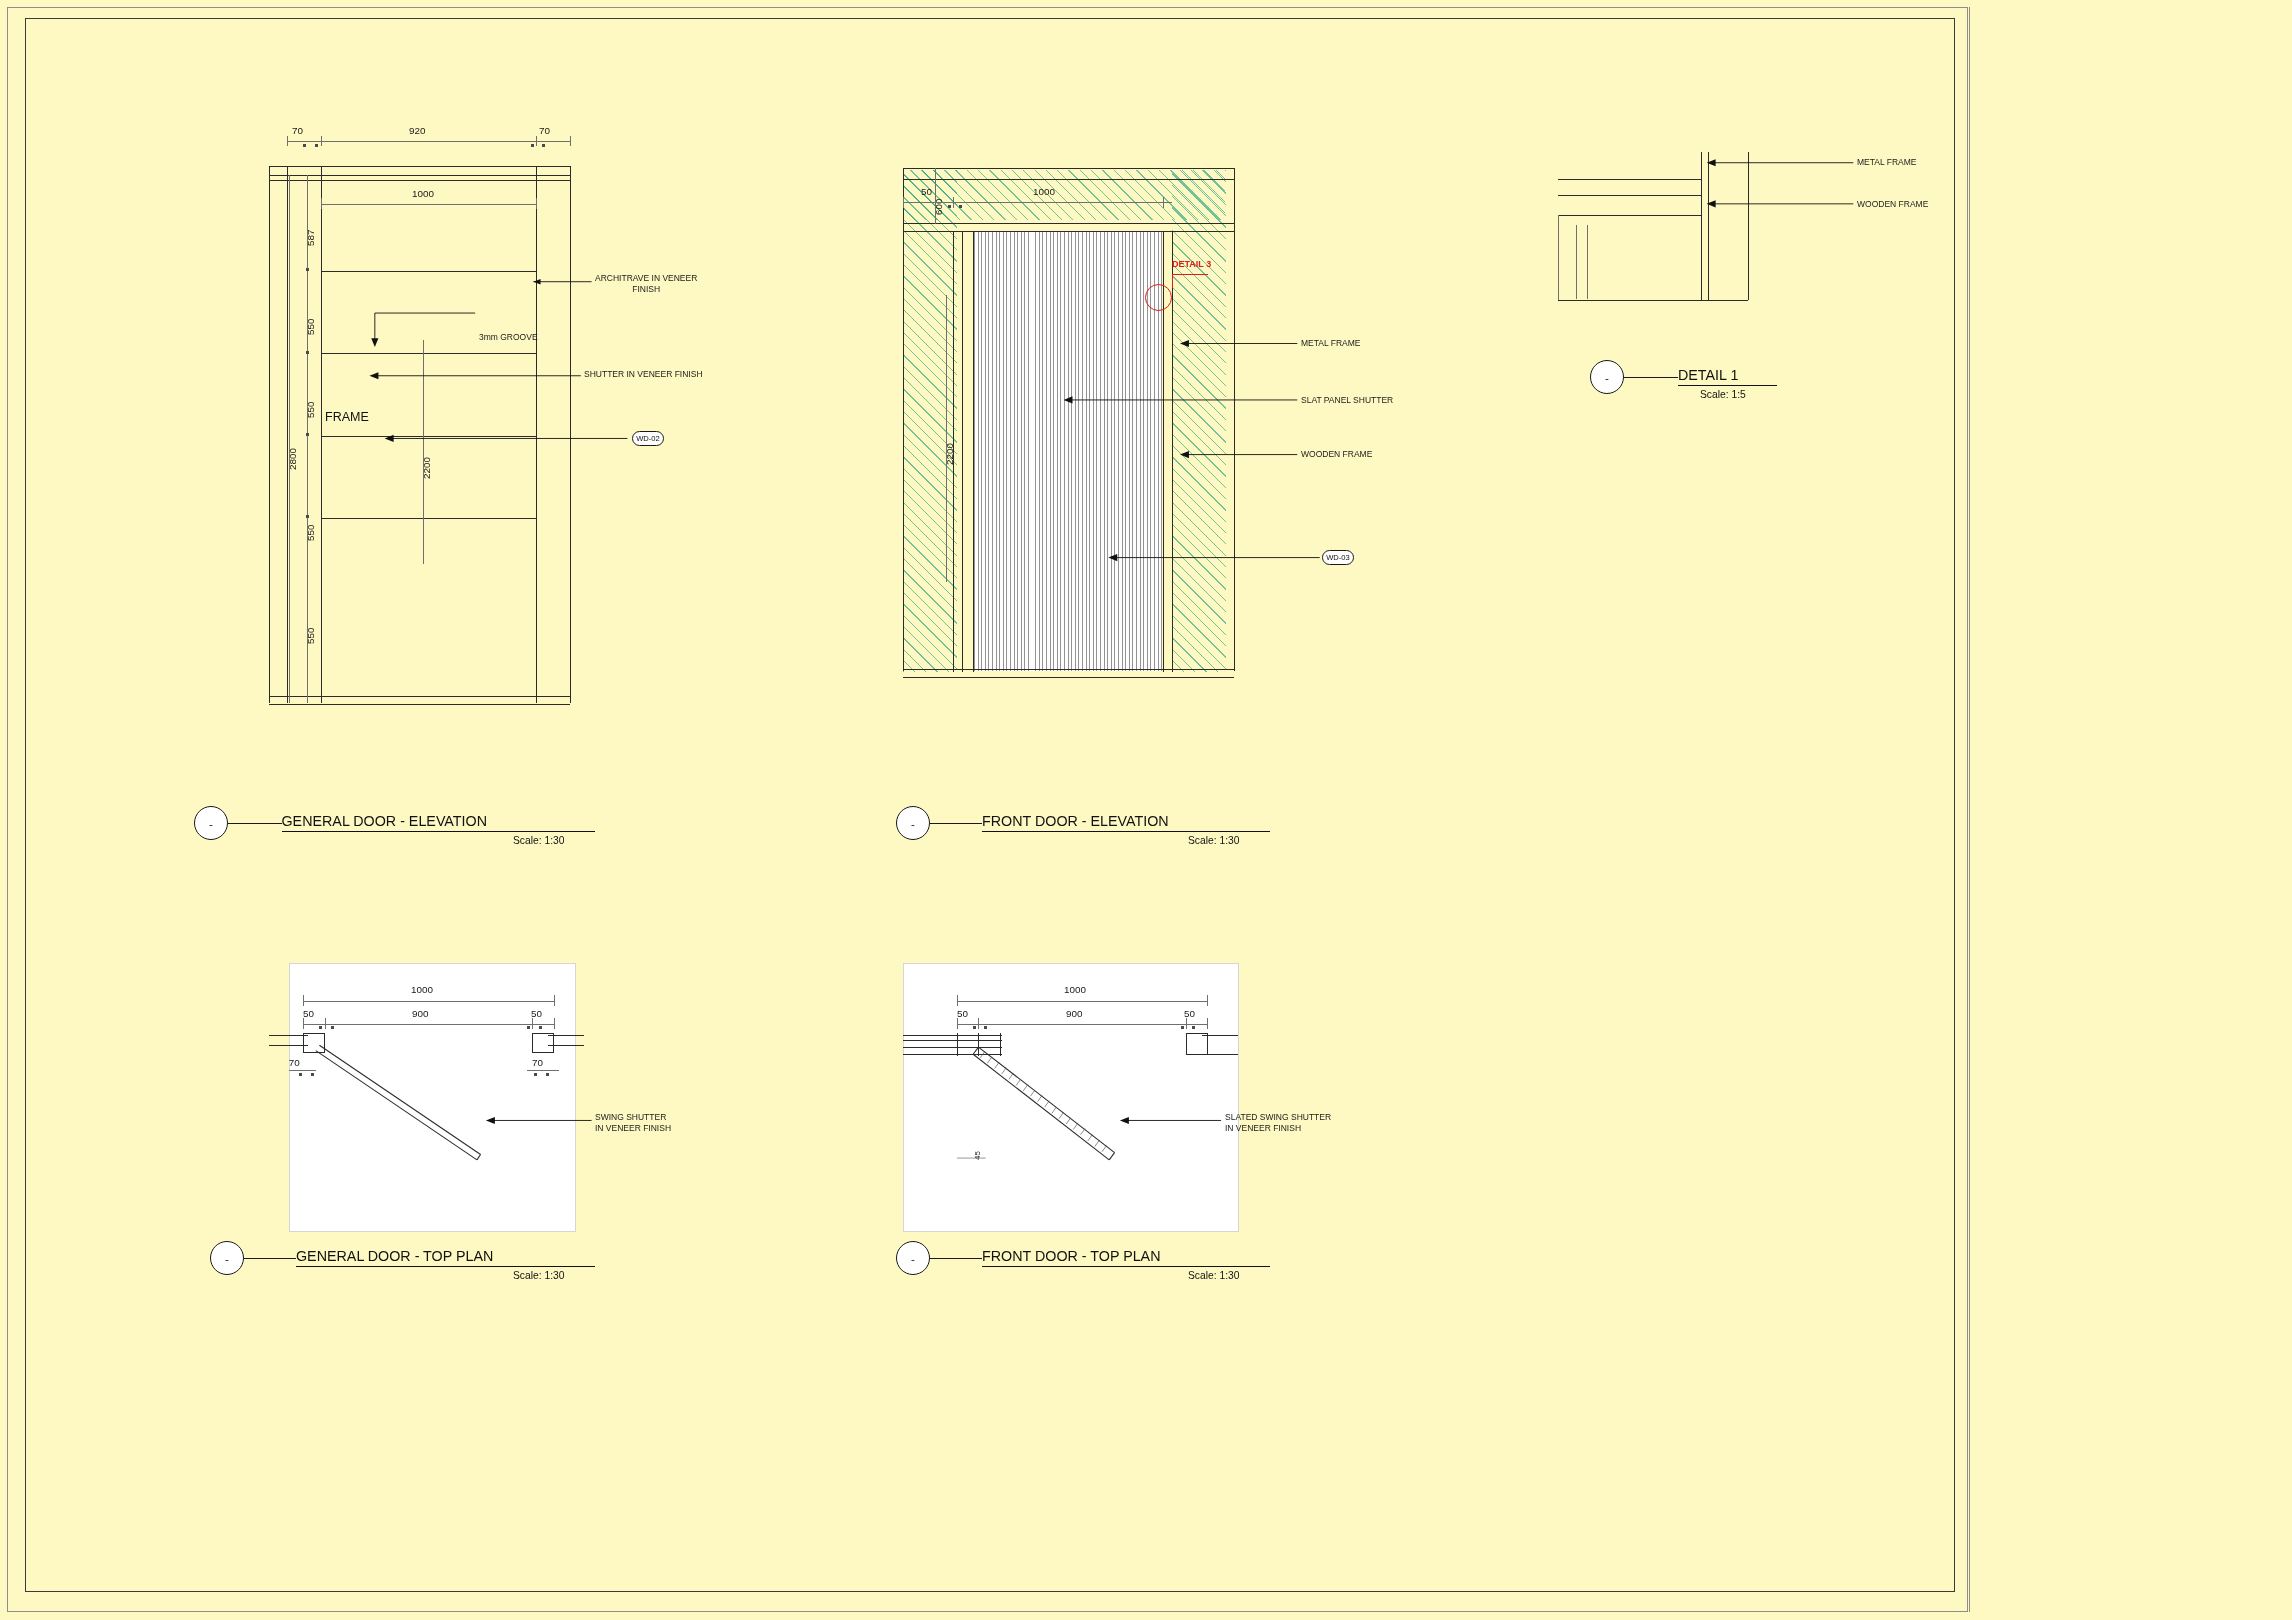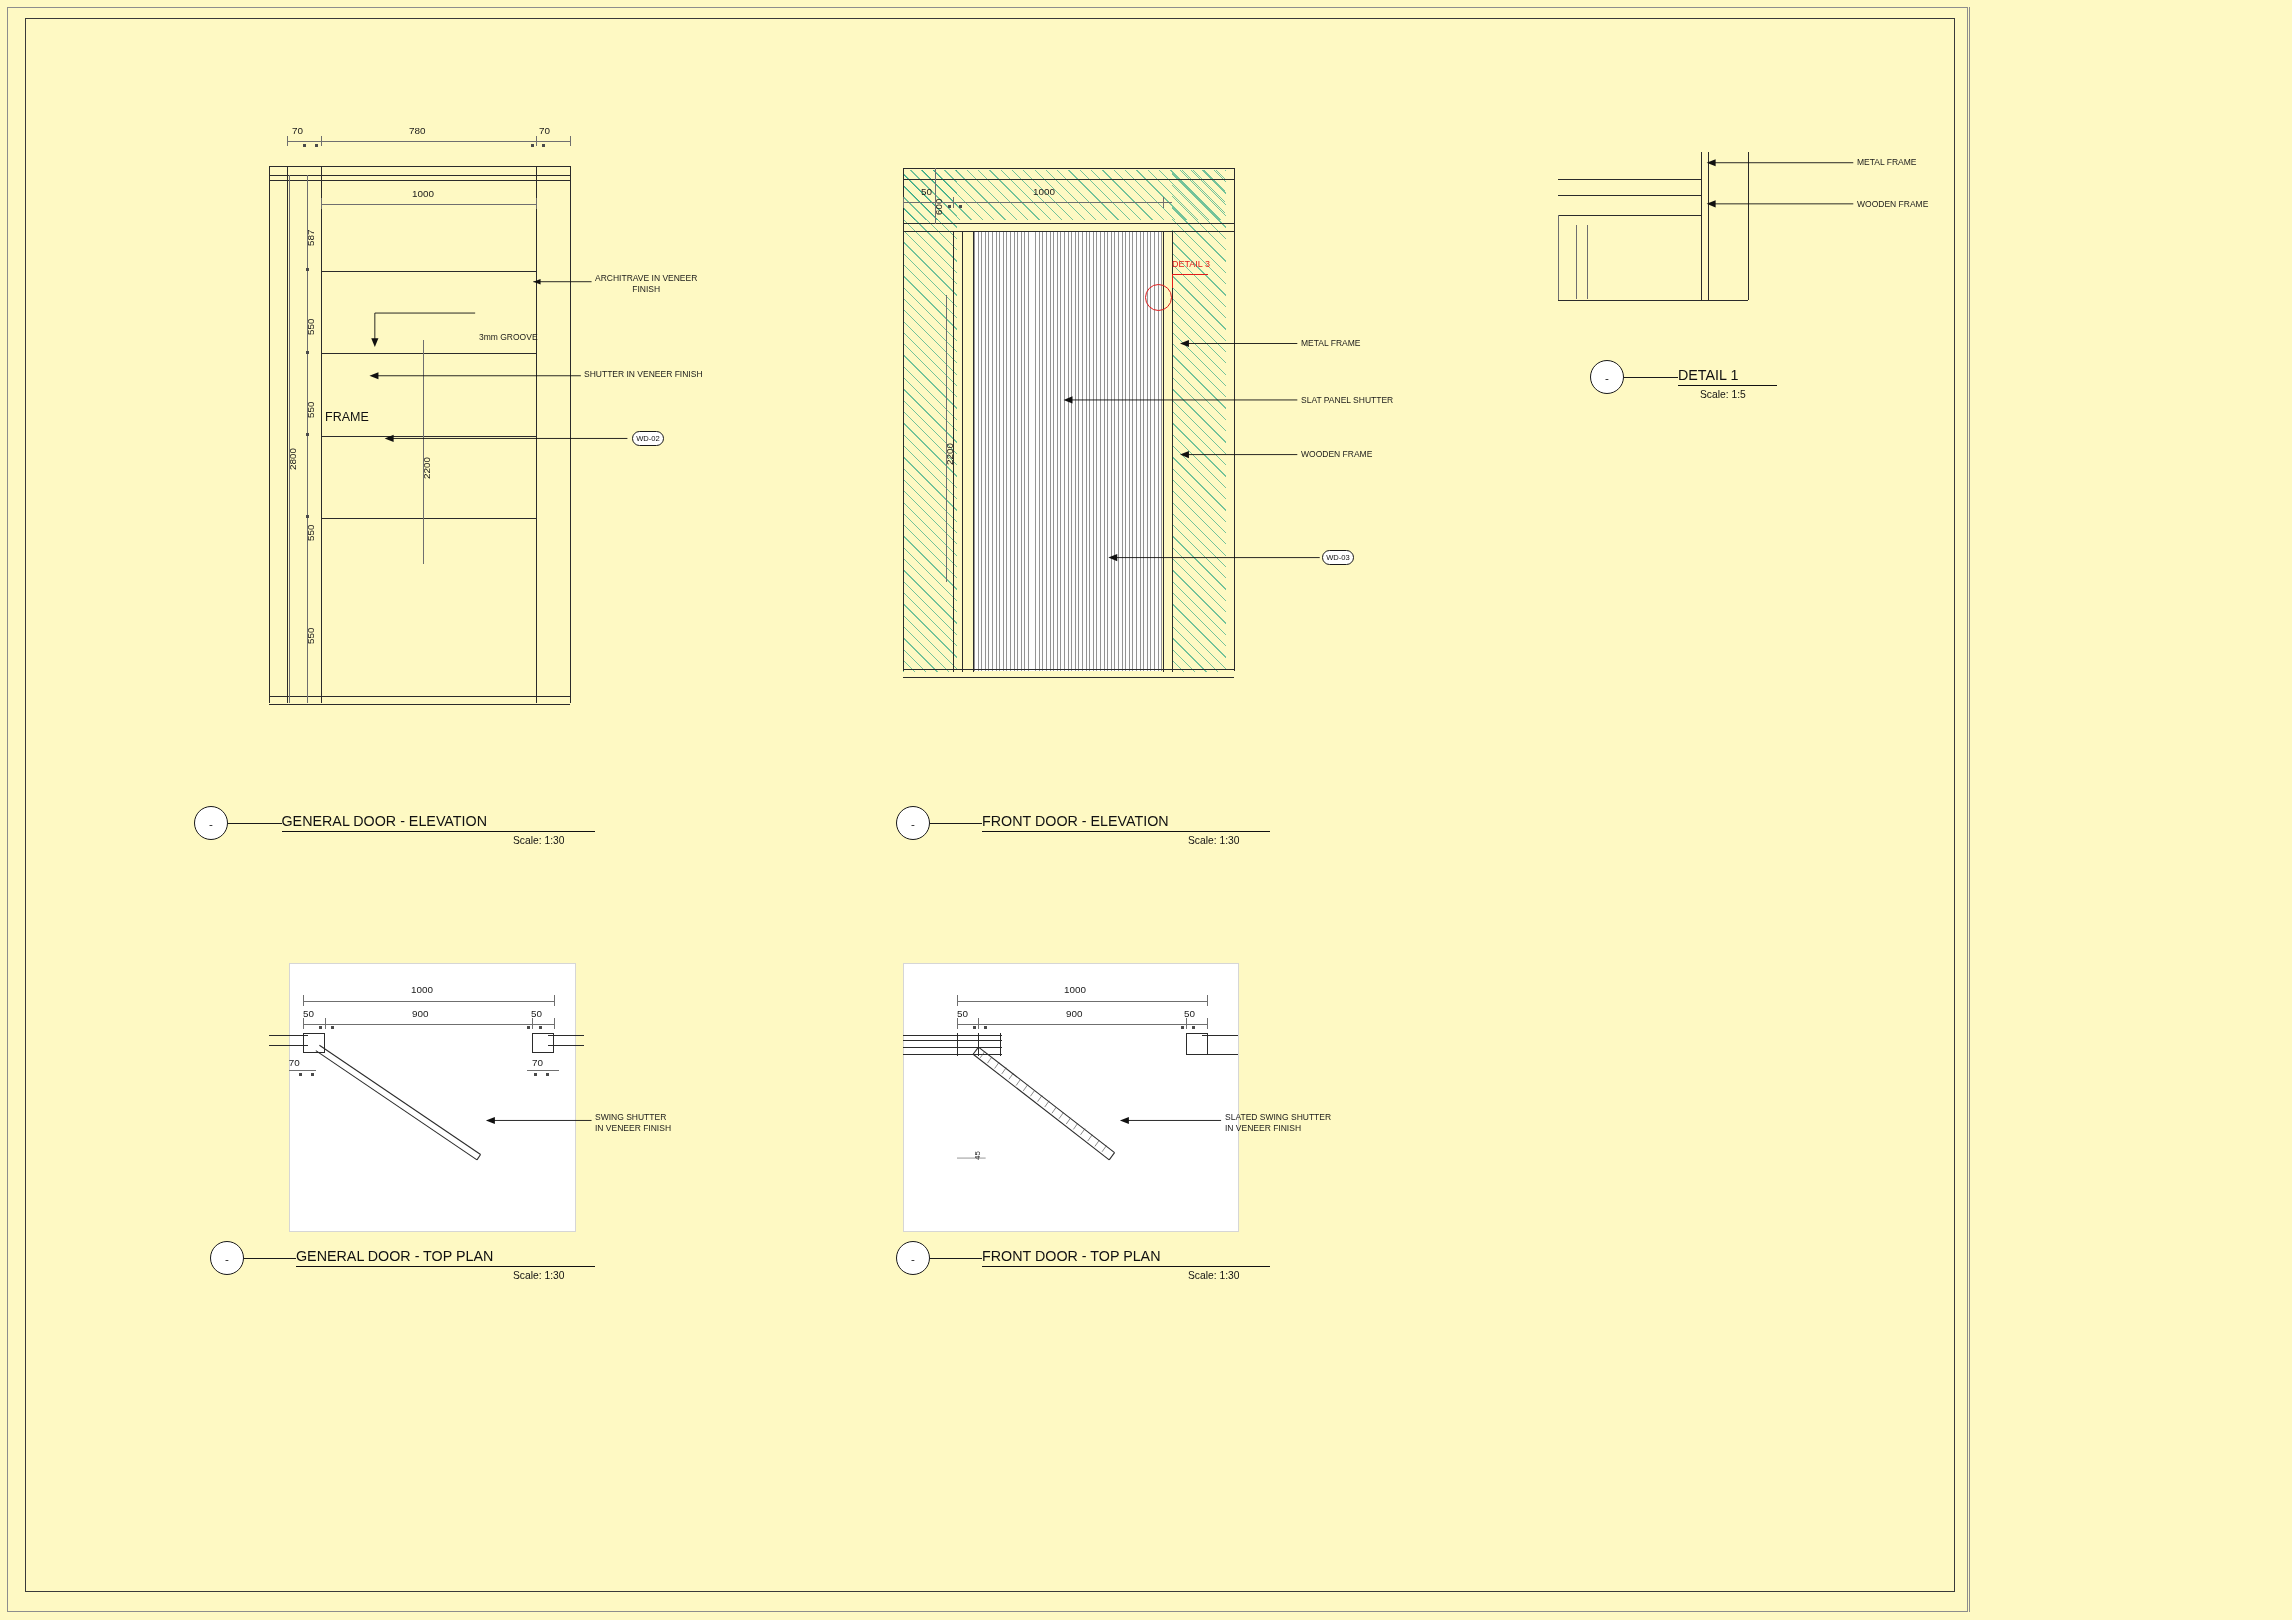--- a/index.html
+++ b/index.html
@@ -174,21 +174,21 @@
   <div class="sheet-right-strip"></div>
 
   <div class="abs" style="left:269px; top:116px; width:475px; height:627px;">
 
     <div class="hline-thin" style="left:18px; top:25px; width:283px;"></div>
     <div class="vline-thin" style="left:18px; top:19.7px; height:10.7px;"></div>
     <div class="vline-thin" style="left:52px; top:19.7px; height:10.7px;"></div>
     <div class="vline-thin" style="left:267px; top:19.7px; height:10.7px;"></div>
     <div class="vline-thin" style="left:301px; top:19.7px; height:10.7px;"></div>
     <div class="txt-dim" style="left:23px; top:9px;">70</div>
-    <div class="txt-dim" style="left:140px; top:9px;">780</div>
+    <div class="txt-dim" style="left:140px; top:9px;">920</div>
     <div class="txt-dim" style="left:270px; top:9px;">70</div>
 
     <div class="tick" style="left:34px; top:28px;"></div>
     <div class="tick" style="left:46px; top:28px;"></div>
     <div class="tick" style="left:262px; top:28px;"></div>
     <div class="tick" style="left:273px; top:28px;"></div>
 
     <div class="hline" style="left:0px; top:50px; width:301px;"></div>
     <div class="hline" style="left:0px; top:59px; width:301px;"></div>
     <div class="hline" style="left:0px; top:64px; width:301px;"></div>
@@ -298,21 +298,21 @@
     <div class="vline-thin" style="left:50px; top:81px; height:10.7px;"></div>
     <div class="vline-thin" style="left:260px; top:81px; height:10.7px;"></div>
     <div class="txt-dim" style="left:18px; top:70px;">50</div>
     <div class="txt-dim" style="left:130px; top:70px;">1000</div>
     <div class="tick" style="left:45px; top:89px;"></div>
     <div class="tick" style="left:56px; top:89px;"></div>
 
     <div class="vline-thin" style="left:43px; top:179px; height:287px;"></div>
     <div class="txt-dim rot90" style="left:41px; top:349px;">2200</div>
 
-    <div class="txt-note redtxt" style="left:269px; top:143px; font-size:9px; font-weight:normal;">DETAIL 3</div>
+    <div class="txt-note redtxt" style="left:269px; top:143px; font-size:9px; font-weight:bold;">DETAIL 3</div>
     <div class="red-line" style="left:269px; top:158px; width:36px;"></div>
     <div class="red-vline" style="left:269px; top:158px; height:14.3px;"></div>
     <div class="red-circle" style="left:242px; top:168px; width:27px; height:27px;"></div>
 
     <svg class="overlay" width="502" height="627" viewBox="0 0 560 700">
       <line x1="440" y1="254" x2="315" y2="254" stroke="#111" stroke-width="1"></line>
       <polygon points="309,254 319,250 319,258" fill="#111"></polygon>
       <line x1="440" y1="317" x2="185" y2="317" stroke="#111" stroke-width="1"></line>
       <polygon points="179,317 189,313 189,321" fill="#111"></polygon>
       <line x1="440" y1="378" x2="315" y2="378" stroke="#111" stroke-width="1"></line>

